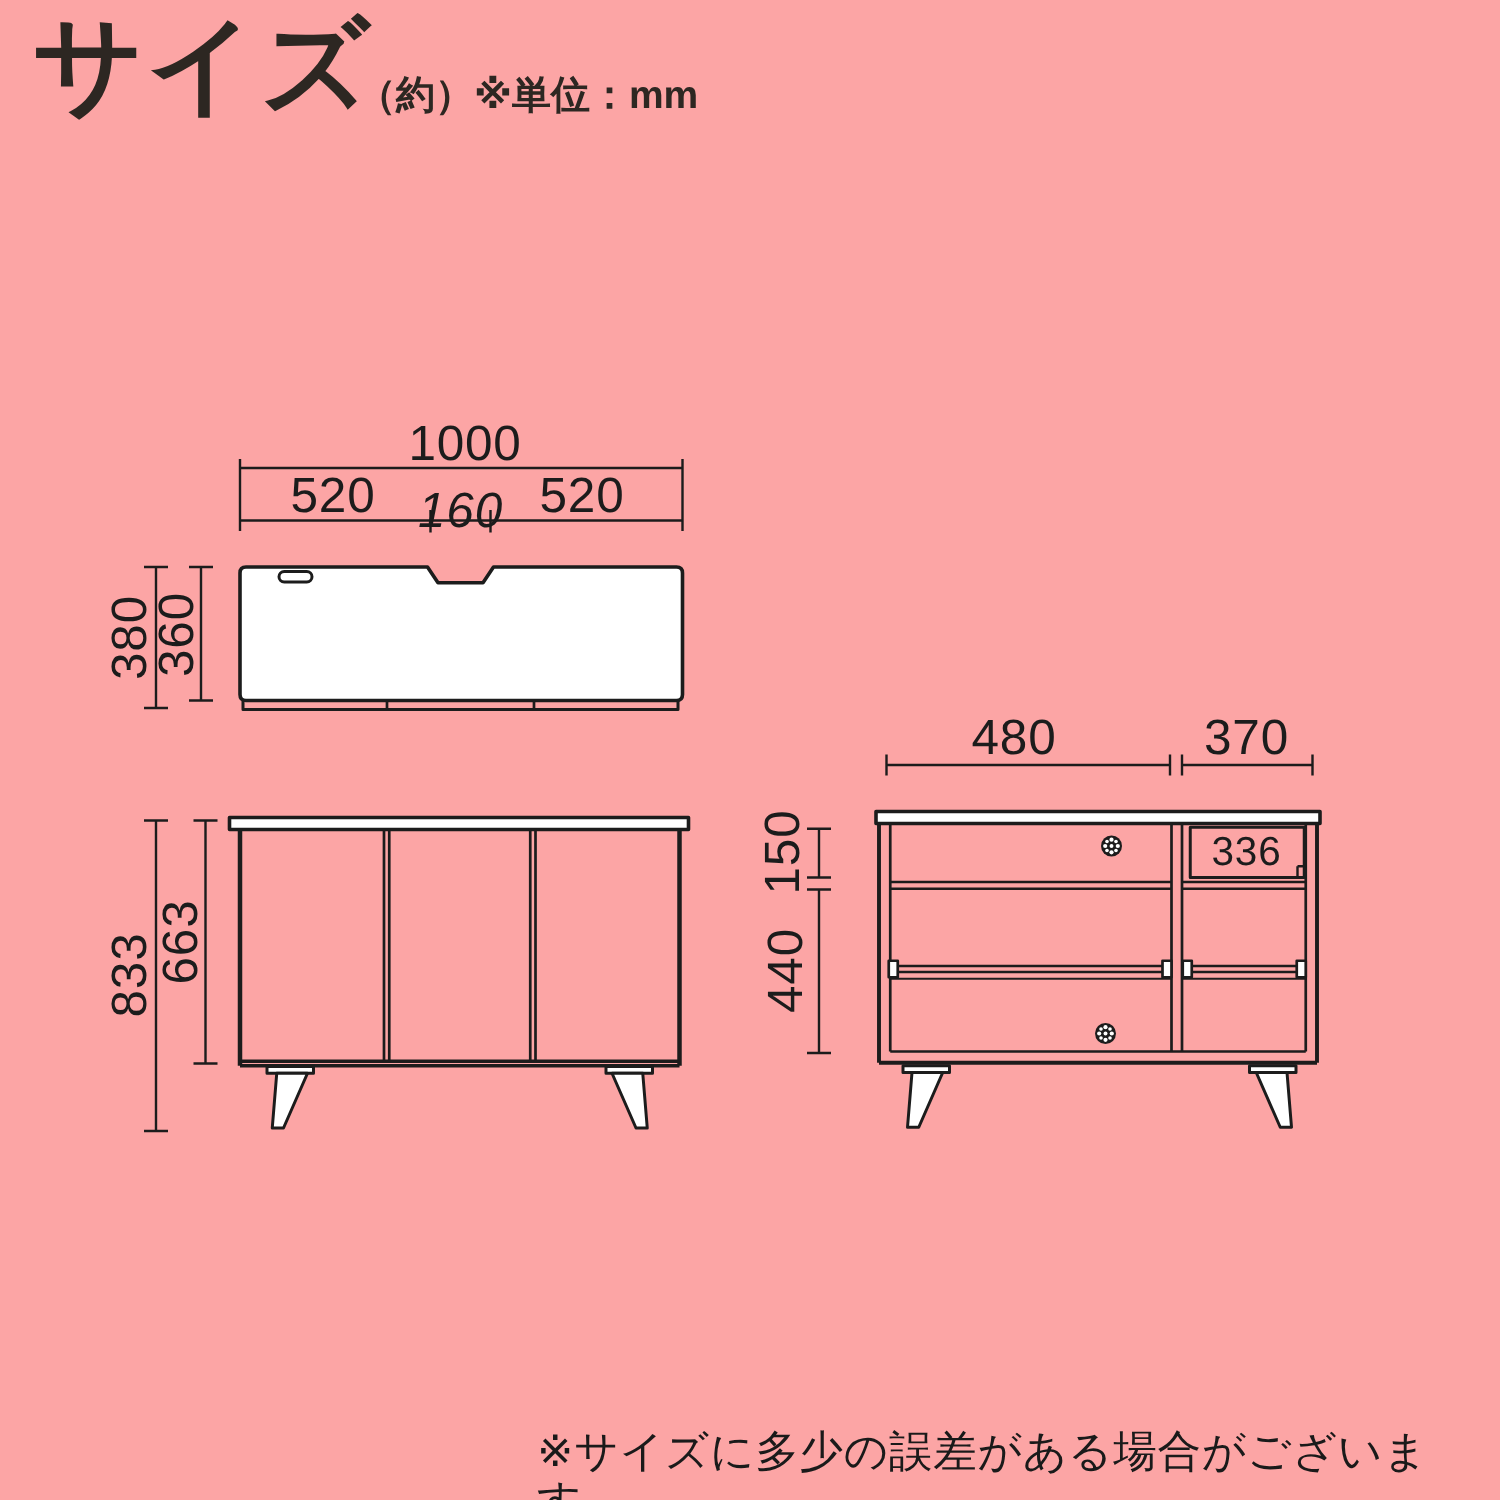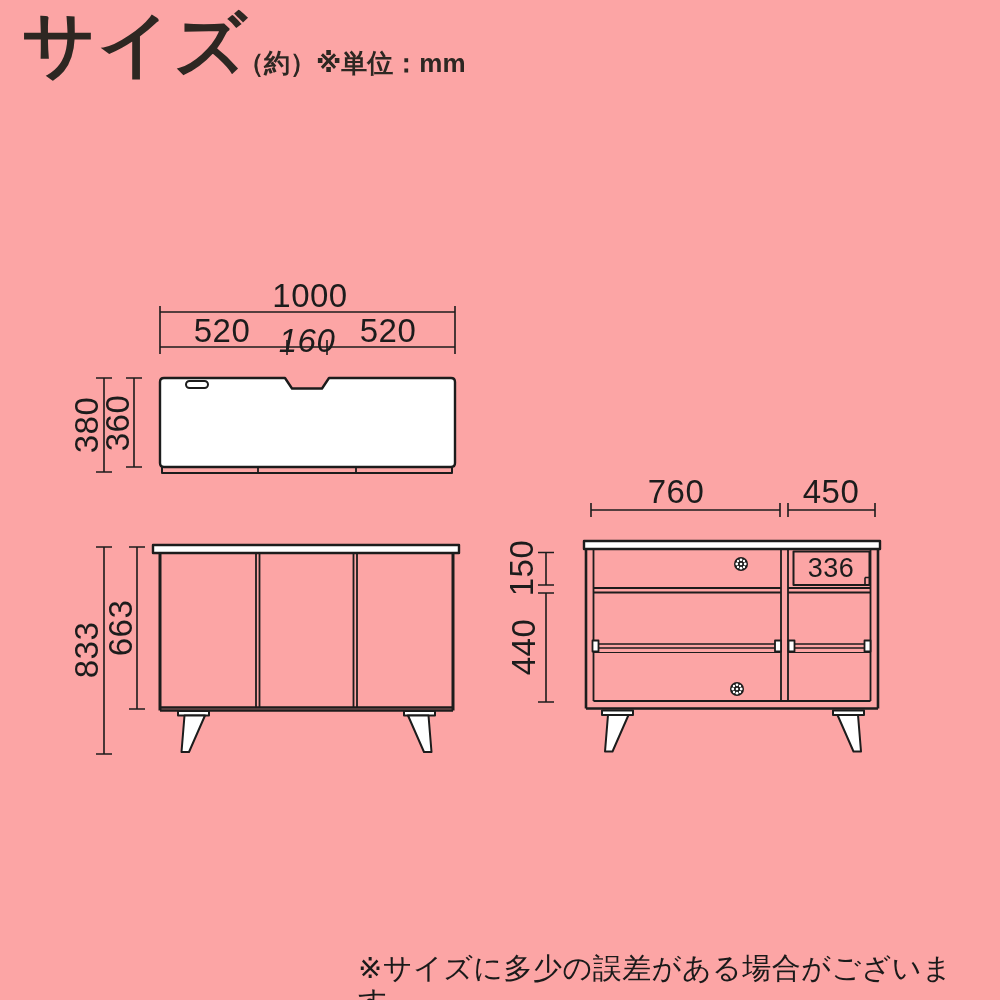--- a/index.html
+++ b/index.html
@@ -162,20 +162,20 @@
   <span class="dim-label" style="left:310px;top:295px;">1000</span>
   <span class="dim-label" style="left:222px;top:330px;">520</span>
   <span class="dim-label" style="left:307px;top:340px;font-style:italic;">160</span>
   <span class="dim-label" style="left:388px;top:330px;">520</span>
   <span class="dim-label rot" style="left:86px;top:425px;">380</span>
   <span class="dim-label rot" style="left:117px;top:423px;">360</span>
 
   <span class="dim-label rot" style="left:86px;top:650px;">833</span>
   <span class="dim-label rot" style="left:120px;top:628px;">663</span>
 
-  <span class="dim-label" style="left:676px;top:491px;">760</span>
-  <span class="dim-label" style="left:831px;top:491px;">450</span>
+  <span class="dim-label" style="left:676px;top:491px;">480</span>
+  <span class="dim-label" style="left:831px;top:491px;">370</span>
   <span class="dim-label rot" style="left:521px;top:568px;">150</span>
   <span class="dim-label rot" style="left:523px;top:647px;">440</span>
   <span class="dim-label small" style="left:831px;top:568px;">336</span>
 
   <div class="footnote">※サイズに多少の誤差がある場合がございます。</div>
 </div>
 
 </body></html>

